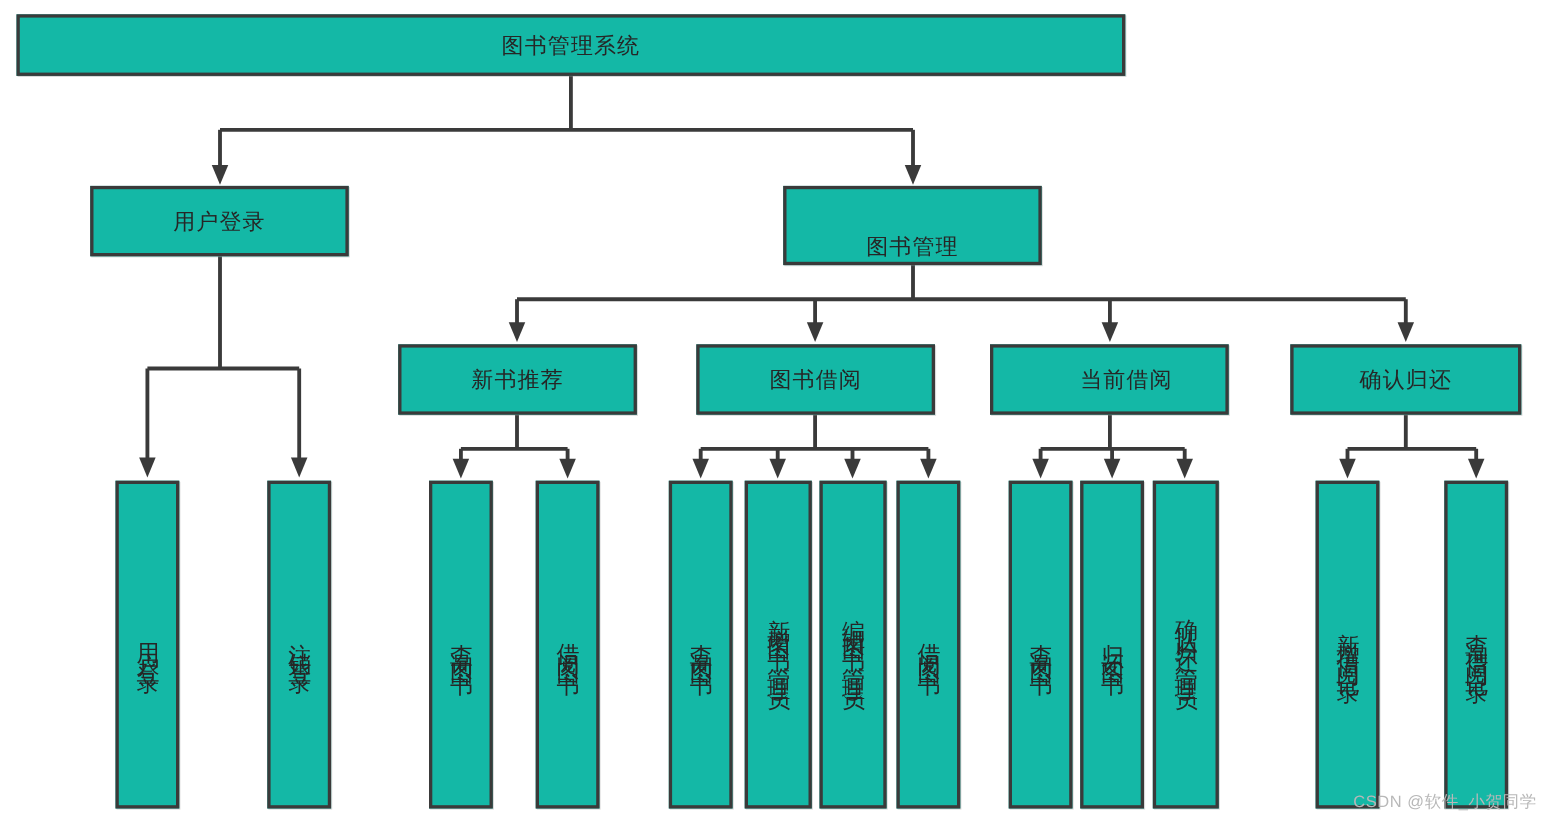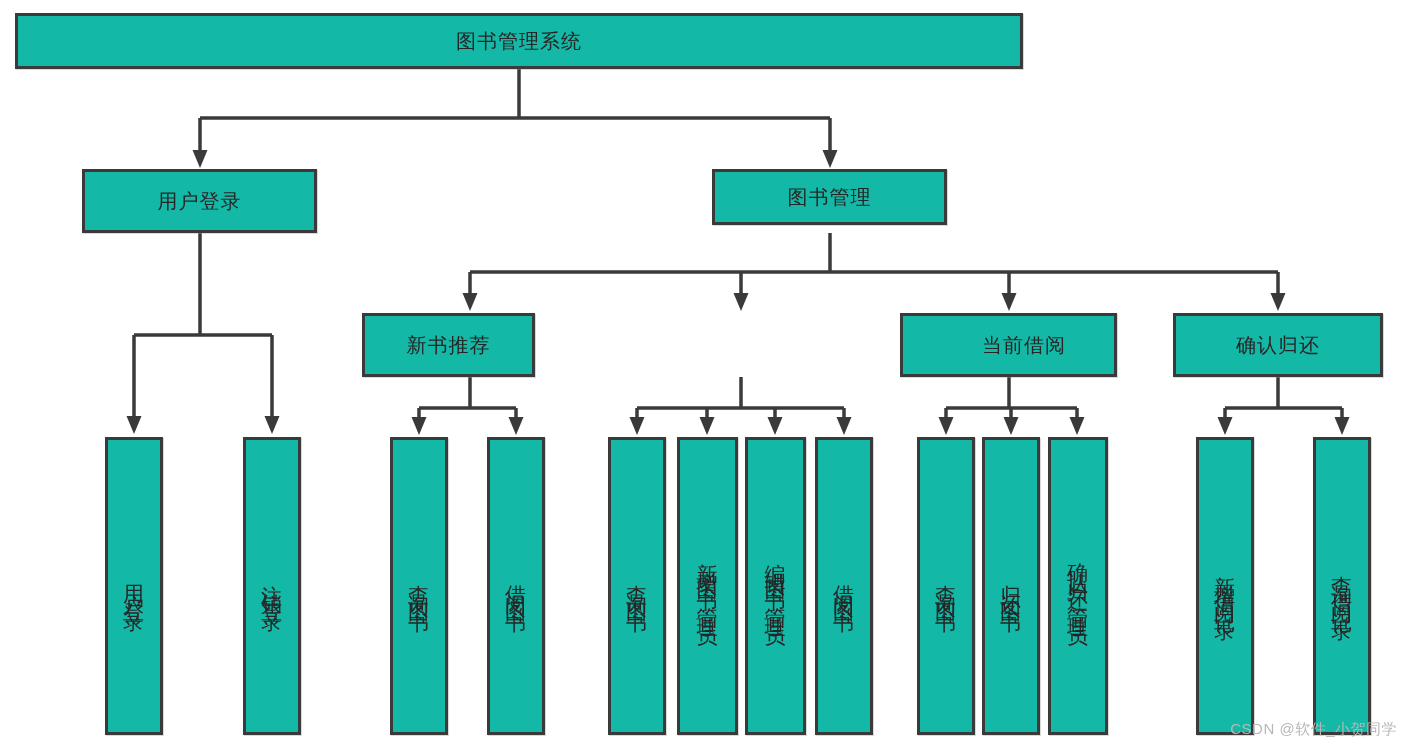--- a/index.html
+++ b/index.html
@@ -9,22 +9,22 @@
   }
   .wires{position:absolute;left:0;top:0;width:1405px;height:747px;}
   .node{
     position:absolute;box-sizing:border-box;background:#14b8a6;
     border:3px solid #3a3a3a;display:flex;align-items:center;justify-content:center;
     color:#262626;font-size:20px;letter-spacing:1px;
     box-shadow:1px 1px 0 rgba(150,150,150,0.35);
   }
   .n-root{left:15px;top:13px;width:1008px;height:56px;}
   .n-login{left:82px;top:169px;width:235px;height:64px;}
-  .n-mgmt{left:712px;top:169px;width:235px;height:56px;}
-  .n-newrec{left:362px;top:313px;width:173px;height:64px;}
+  .n-mgmt{left:712px;top:169px;width:235px;height:72px;align-items:flex-end;}
+  .n-newrec{left:362px;top:313px;width:217px;height:64px;}
   .n-borrow{left:633px;top:313px;width:217px;height:64px;}
   .n-current{left:900px;top:313px;width:217px;height:64px;padding-left:31px;}
   .n-records{left:1173px;top:313px;width:210px;height:64px;}
   .vbox{
     top:437px;width:58px;height:298px;
     writing-mode:vertical-rl;text-orientation:mixed;
     font-size:21px;letter-spacing:9px;line-height:1;
   }
   .v1{left:105px}.v2{left:243px}.v3{left:390px}.v4{left:487px}
   .v5{left:608px}.v6{left:677px;width:61px}.v7{left:745px;width:61px}.v8{left:815px}
@@ -109,20 +109,23 @@
   <div class="node n-login">
     <span>用户登录</span>
   </div>
   <div class="node n-mgmt">
     <span>图书管理</span>
   </div>
 
   <div class="node n-newrec">
     <span>新书推荐</span>
   </div>
+  <div class="node n-borrow">
+    <span>图书借阅</span>
+  </div>
   <div class="node n-current">
     <span>当前借阅</span>
   </div>
   <div class="node n-records">
     <span>确认归还</span>
   </div>
 
   <div class="node vbox v1">
     <span>用户登录</span>
   </div>

